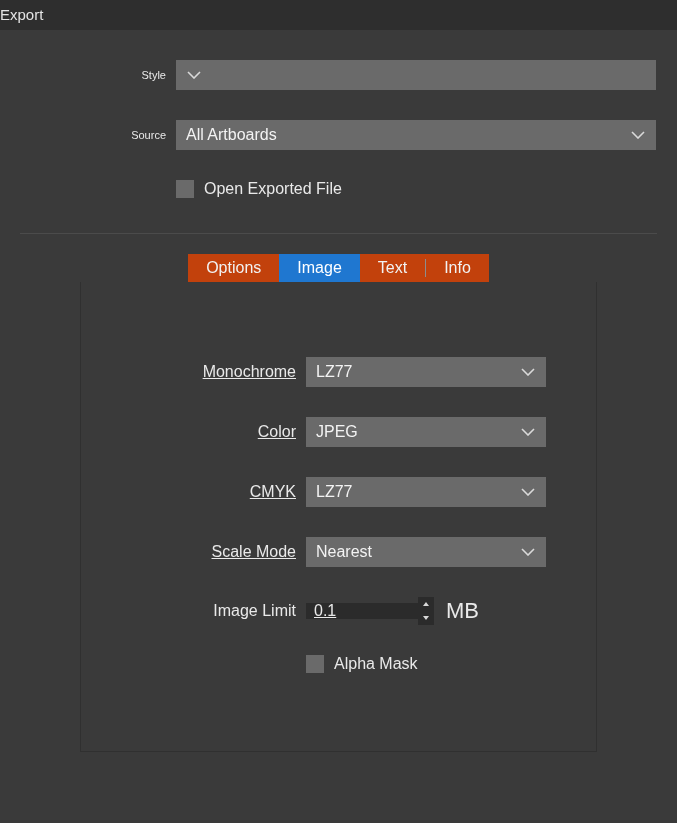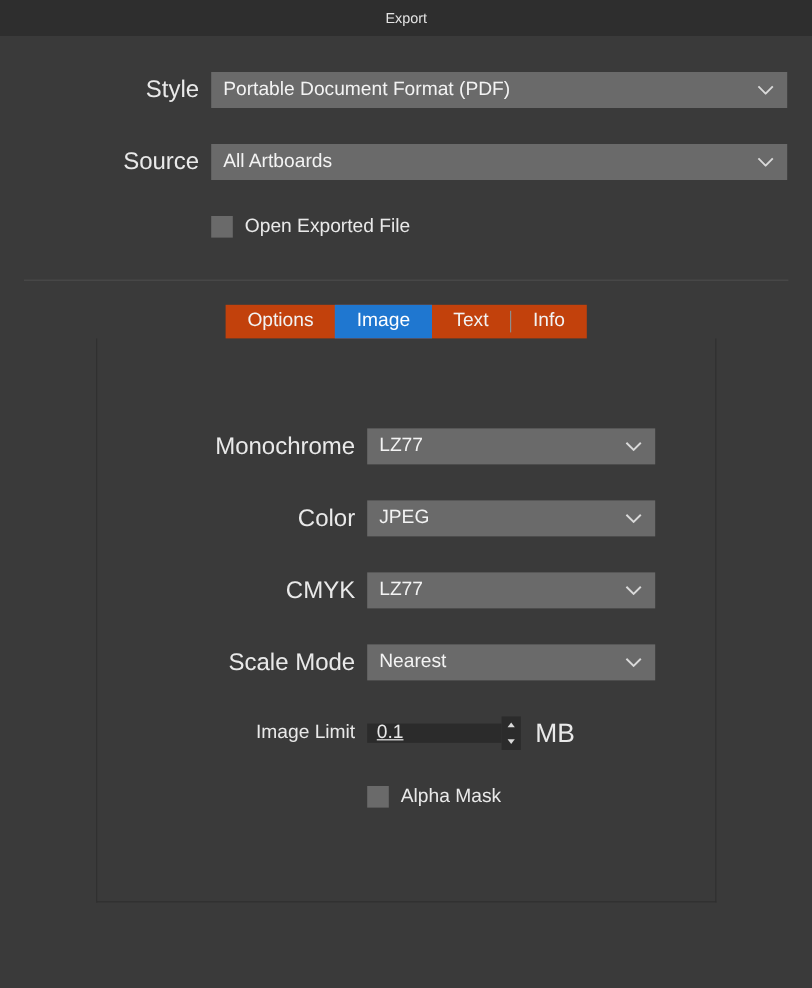--- a/index.html
+++ b/index.html
@@ -7,38 +7,38 @@
     width: 677px;
     height: 823px;
     background: #3a3a3a;
     font-family: "Segoe UI", Arial, sans-serif;
     color: #e9e9e9;
     overflow: hidden;
   }
   .titlebar {
     height: 30px;
     background: #2e2e2e;
-    text-align: center;
+    text-align: left;
     line-height: 30px;
-    font-size: 12px;
+    font-size: 15px;
     color: #e4e4e4;
   }
   .content {
     padding: 30px 20px 0 20px;
   }
   .row {
     display: flex;
     align-items: center;
     margin-bottom: 30px;
   }
   .row-label {
     width: 156px;
     text-align: right;
     padding-right: 10px;
-    font-size: 20px;
+    font-size: 11px;
     color: #e9e9e9;
   }
   .dropdown {
     flex: 1;
     height: 30px;
     background: #6a6a6a;
     display: flex;
     align-items: center;
     padding: 0 10px;
     position: relative;
@@ -114,21 +114,22 @@
     border-right: 1px solid #303030;
     border-bottom: 1px solid #303030;
     padding: 75px 50px 60px 30px;
     min-height: 470px;
   }
   .panel .row {
     margin-bottom: 30px;
   }
   .panel .row-label {
     width: 195px;
-    font-size: 20px;
+    font-size: 16px;
+    text-decoration: underline;
   }
   .panel .dropdown {
     max-width: 282px;
   }
   .number-row {
     display: flex;
     align-items: center;
     margin-bottom: 30px;
   }
   .number-label {
@@ -177,21 +178,20 @@
 </head>
 <body>
 
 <div class="titlebar">Export</div>
 
 <div class="content">
 
   <div class="row">
     <div class="row-label">Style</div>
     <div class="dropdown">
-      <span class="dropdown-text">Portable Document Format (PDF)</span>
       <span class="chevron">
         <svg width="14" height="8" viewBox="0 0 14 8">
             <polyline points="1,1 7,7 13,1" fill="none" stroke="#d9d9d9" stroke-width="1.6"></polyline>
           </svg>
       </span>
     </div>
   </div>
 
   <div class="row">
     <div class="row-label">Source</div>

